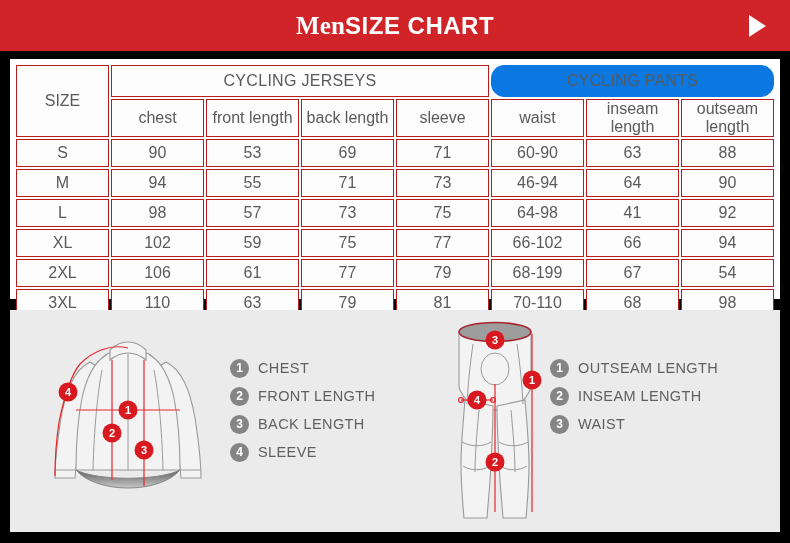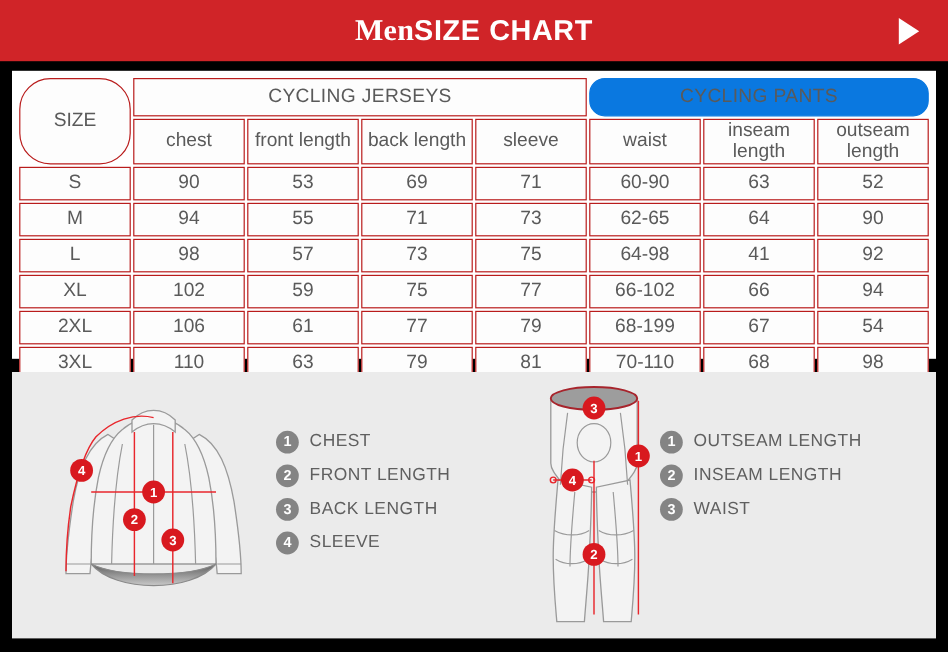--- a/index.html
+++ b/index.html
@@ -57,21 +57,21 @@
     border:1px solid #b91c1c;
     padding:0;
   }
   th.grp,th.sub,th.sizecell{
     color:#fff;background:#5a5a5a;border:1px solid #5a5a5a;
     font-weight:400;
   }
   th.grp{font-size:14.5px;letter-spacing:.3px;height:30px;}
   th.grp.pants{background:#0a78e0;border-color:#0a78e0;border-radius:13px;}
   th.sub{font-size:14.5px;height:32px;}
-  th.sizecell{font-size:19px;border-radius:26px;}
+  th.sizecell{font-size:19px;}
   td.sizecol{font-size:17px;}
   tbody tr{height:28px;}
   td{font-size:17px;}
 
   
   .diagram-panel{
     position:absolute;left:10px;top:310px;width:770px;height:222px;
     background:#ebebeb;
   }
   .diagram-half{position:absolute;top:0;height:222px;}
@@ -138,29 +138,29 @@
       </thead>
       <tbody>
         <tr>
           <td class="sizecol">S</td>
           <td>90</td>
           <td>53</td>
           <td>69</td>
           <td>71</td>
           <td>60-90</td>
           <td>63</td>
-          <td>52</td>
+          <td>88</td>
         </tr>
         <tr>
           <td class="sizecol">M</td>
           <td>94</td>
           <td>55</td>
           <td>71</td>
           <td>73</td>
-          <td>62-65</td>
+          <td>46-94</td>
           <td>64</td>
           <td>90</td>
         </tr>
         <tr>
           <td class="sizecol">L</td>
           <td>98</td>
           <td>57</td>
           <td>73</td>
           <td>75</td>
           <td>64-98</td>

